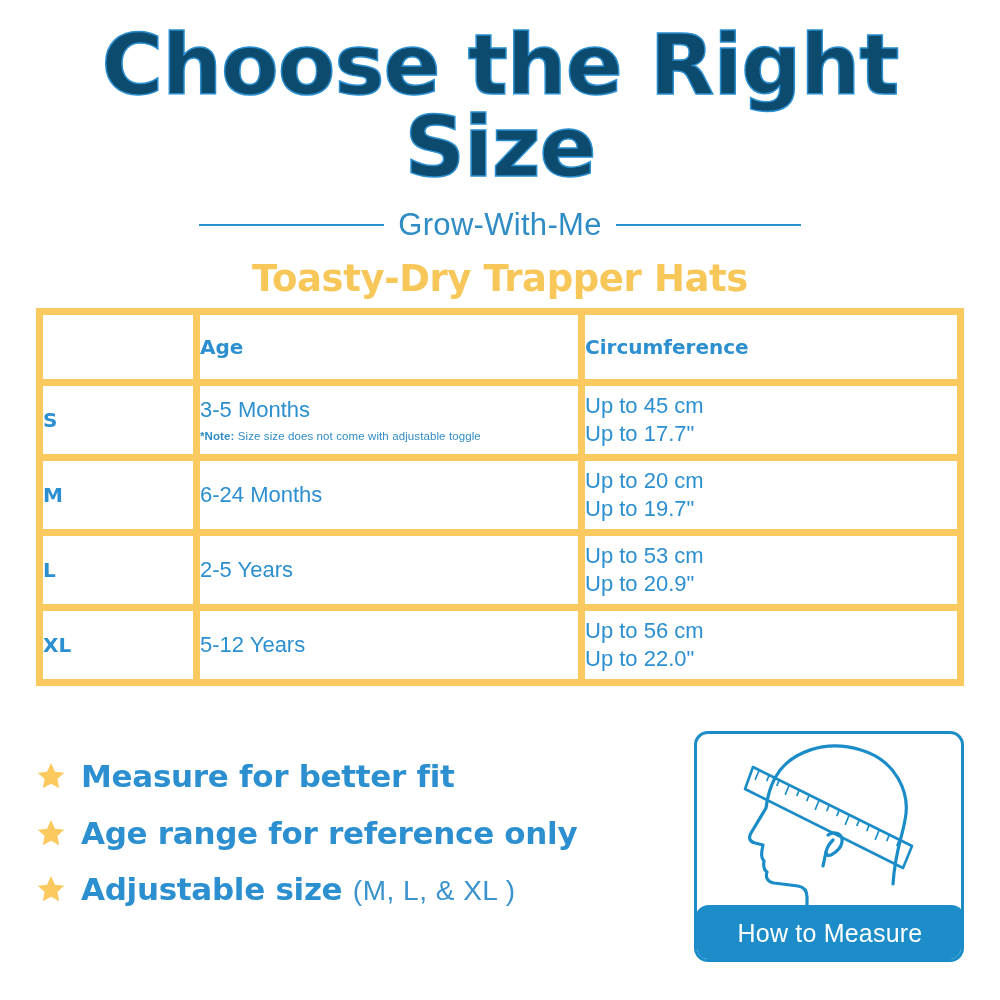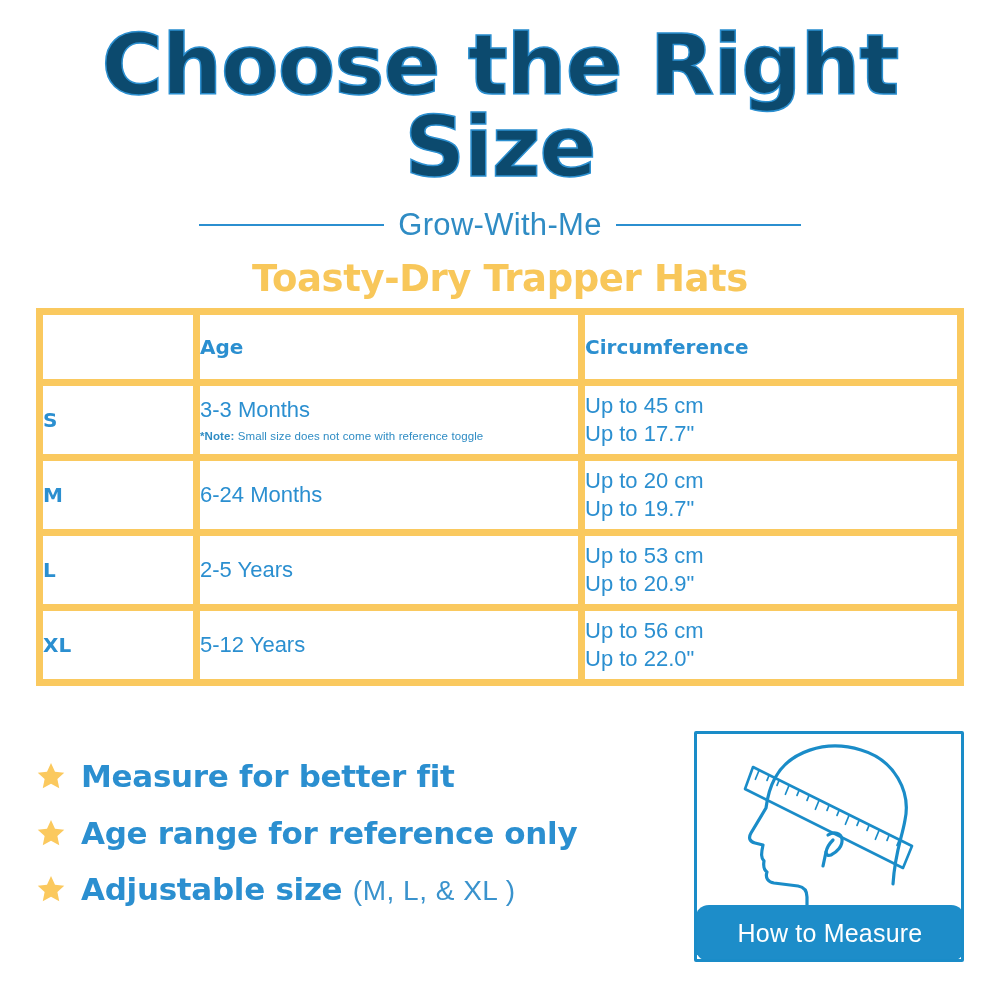--- a/index.html
+++ b/index.html
@@ -157,21 +157,21 @@
   }
 
   
   .measure-card {
     position: absolute;
     left: 694px;
     top: 731px;
     width: 270px;
     height: 231px;
     border: 3px solid #1a8cc8;
-    border-radius: 2px;
+    border-radius: 14px;
     box-sizing: border-box;
     overflow: hidden;
     background: #ffffff;
   }
   .measure-illustration {
     position: absolute;
     left: 0;
     top: 0;
     width: 264px;
     height: 175px;
@@ -219,22 +219,22 @@
       <tr>
         <th class="head-size">SIZE</th>
         <th class="head-cell">Age</th>
         <th class="head-cell">Circumference</th>
       </tr>
     </thead>
     <tbody>
       <tr>
         <td class="cell-size">S</td>
         <td class="cell-age">
-          <span>3-3 Months</span>
-          <span class="note-line"><b>*Note:</b><span> Small size does not come with reference toggle</span></span>
+          <span>3-5 Months</span>
+          <span class="note-line"><b>*Note:</b><span> Size size does not come with adjustable toggle</span></span>
         </td>
         <td class="cell-circ">
           <div>Up to 45 cm</div>
           <div>Up to 17.7"</div>
         </td>
       </tr>
       <tr>
         <td class="cell-size">M</td>
         <td class="cell-age">6-24 Months</td>
         <td class="cell-circ">

